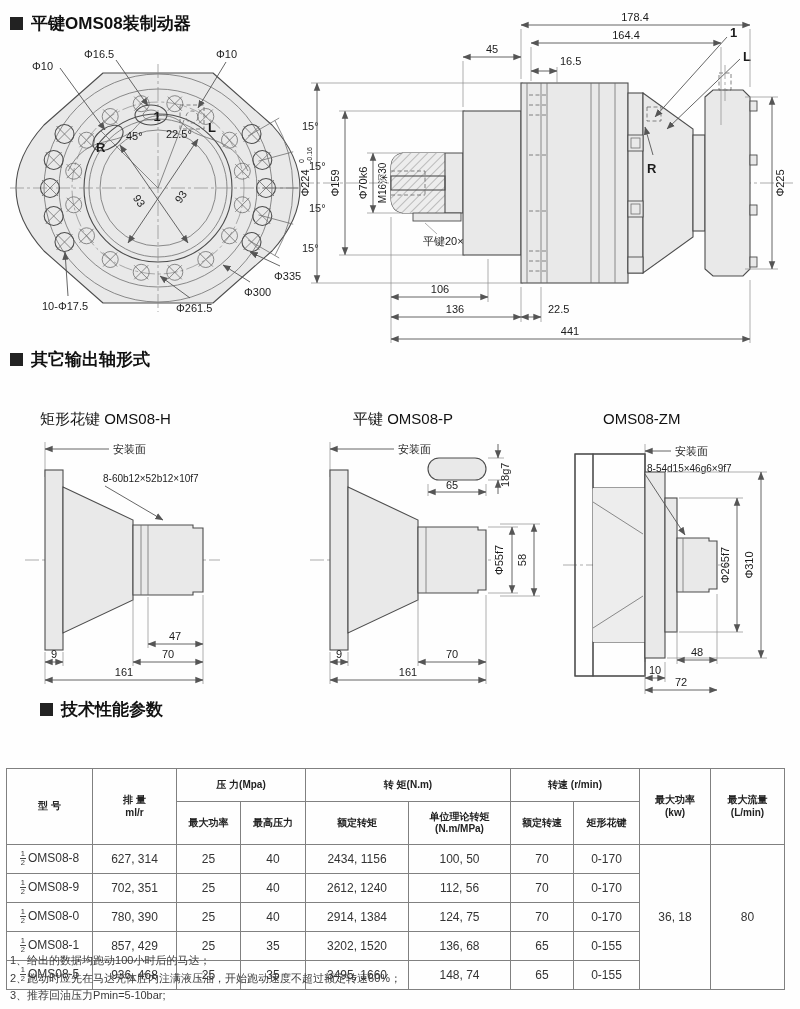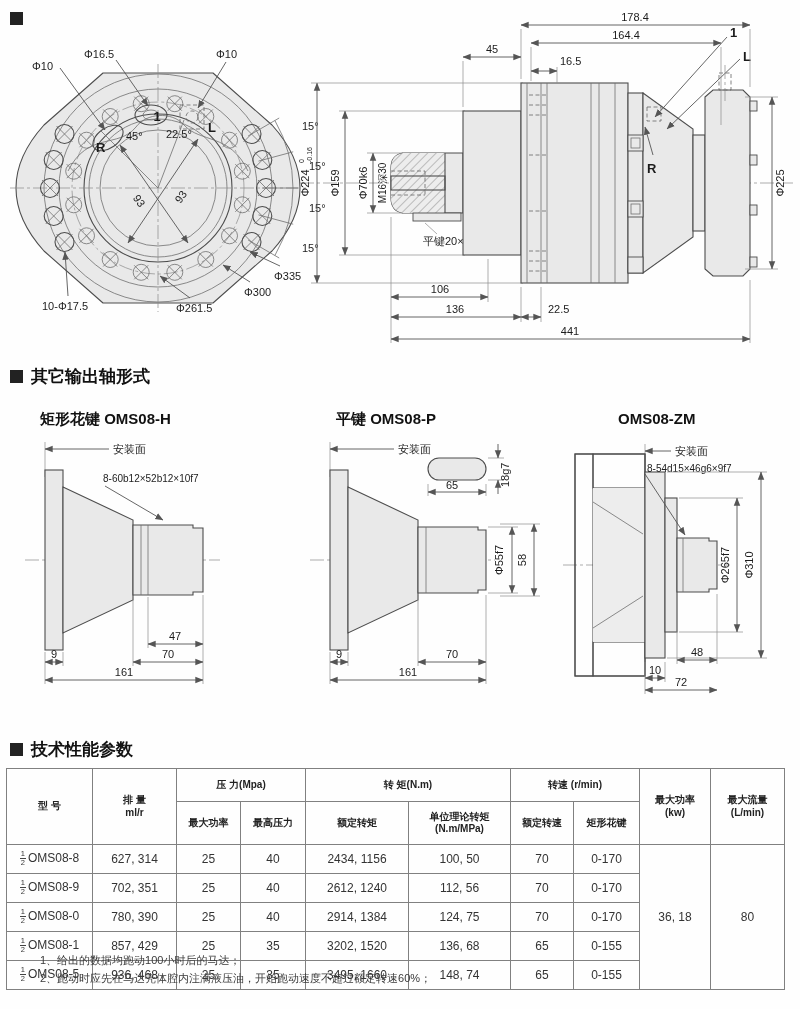--- a/index.html
+++ b/index.html
@@ -14,40 +14,41 @@
   .tb{font-size:13px;font-weight:bold;}
   .ln{stroke:#4d4d4d;stroke-width:1.1;fill:none;}
   .fg{fill:#e9e9e9;stroke:#4d4d4d;stroke-width:1.1;}
   .fg2{fill:#e9e9e9;stroke:#4d4d4d;stroke-width:.9;}
   .thin{stroke:#6f6f6f;stroke-width:.8;fill:none;}
   .cl{stroke:#8a8a8a;stroke-width:.7;stroke-dasharray:14 3 3 3;fill:none;}
   .dsh{stroke:#666;stroke-width:.8;stroke-dasharray:4 2.5;fill:none;}
   .dl{stroke:#555;stroke-width:.9;fill:none;marker-start:url(#ar);marker-end:url(#ar);}
   .dle{stroke:#555;stroke-width:.9;fill:none;marker-end:url(#ar);}
   .xl{stroke:#8c8c8c;stroke-width:.7;fill:none;}
-  .shaft-title{position:absolute;font-weight:bold;font-size:15px;color:#111;}
+  .shaft-title{position:absolute;font-weight:normal;font-size:15px;color:#111;}
   .ptable{position:absolute;left:6px;top:768px;width:779px;border-collapse:collapse;table-layout:fixed;}
   .ptable td,.ptable th{border:1px solid #808080;text-align:center;vertical-align:middle;padding:0 2px;}
   .ptable th{font-size:10px;font-weight:bold;color:#222;line-height:1.25;}
   .ptable td{font-size:12px;color:#333;}
   .ptable .h1 th{height:32px;}
   .ptable .h2 th{height:42px;}
   .ptable tr.dr{height:29px;}
   .model-cell{text-align:left;padding-left:5px;white-space:nowrap;}
   .frac{display:inline-flex;flex-direction:column;align-items:center;line-height:1;font-size:7.5px;vertical-align:middle;margin-right:2px;transform:translateY(-1px);}
   .frac .ft{border-bottom:.8px solid #444;padding:0 1px .5px;}
-  .notes{position:absolute;left:10px;top:952px;font-size:11px;color:#3a3a3a;line-height:1.6;margin-left:30px;}
+  .notes{position:absolute;left:10px;top:952px;font-size:11px;color:#3a3a3a;line-height:1.6;}
 </style>
 </head>
 <body>
 
 <div class="page">
 
   <div class="sec" style="top:12px;">
     <span class="sq"></span>
+    <span>平键OMS08装制动器</span>
   </div>
 
   <svg style="left:8px;top:40px;" width="322" height="315" viewBox="0 0 322 315">
     <defs>
       <marker id="ar" viewBox="0 0 10 10" refX="9.5" refY="5" markerWidth="9" markerHeight="9" orient="auto-start-reverse">
         <path d="M0,1L10,5L0,9z" fill="#555"></path>
       </marker>
       <pattern id="hatch" width="6" height="6" patternUnits="userSpaceOnUse" patternTransform="rotate(45)">
         <rect width="6" height="6" fill="#ededed"></rect>
         <line x1="0" y1="0" x2="0" y2="6" stroke="#8a8a8a" stroke-width="1"></line>
@@ -281,28 +282,28 @@
       <line x1="226" y1="312" x2="246" y2="312" class="dl"></line>
       <line x1="455" y1="275" x2="455" y2="338" class="xl"></line>
       <line x1="96" y1="334" x2="455" y2="334" class="dl"></line>
     </g>
     <text x="145" y="288" class="tx" text-anchor="middle">106</text>
     <text x="160" y="308" class="tx" text-anchor="middle">136</text>
     <text x="253" y="308" class="tx">22.5</text>
     <text x="275" y="330" class="tx" text-anchor="middle">441</text>
   </svg>
 
-  <div class="sec" style="top:365px;">
+  <div class="sec" style="top:348px;">
     <span class="sq"></span>
     <span>其它输出轴形式</span>
   </div>
 
   <div class="shaft-title" style="left:40px;top:410px;">矩形花键 OMS08-H</div>
-  <div class="shaft-title" style="left:336px;top:410px;">平键 OMS08-P</div>
-  <div class="shaft-title" style="left:618px;top:410px;">OMS08-ZM</div>
+  <div class="shaft-title" style="left:353px;top:410px;">平键 OMS08-P</div>
+  <div class="shaft-title" style="left:603px;top:410px;">OMS08-ZM</div>
 
   <svg style="left:15px;top:432px;" width="280" height="252" viewBox="0 0 280 252">
     <line x1="10" y1="128" x2="205" y2="128" class="cl"></line>
     <line x1="30" y1="10" x2="30" y2="45" class="xl"></line>
     <line x1="94" y1="17" x2="30" y2="17" class="dle"></line>
     <text x="98" y="21" class="tx">安装面</text>
     <rect x="30" y="38" width="18" height="180" class="fg"></rect>
     <polygon points="48,55 118,88 118,168 48,201" class="fg"></polygon>
     <path class="fg" d="M 118,93 L 178,93 L 178,96 L 188,96 L 188,160 L 178,160 L 178,163 L 118,163 Z"></path>
     <line x1="126" y1="93" x2="126" y2="163" class="thin"></line>
@@ -414,21 +415,21 @@
       <text text-anchor="middle" class="tx">Φ265f7</text>
     </g>
     <g transform="translate(198,133) rotate(-90)">
       <text text-anchor="middle" class="tx">Φ310</text>
     </g>
     <text x="142" y="224" class="tx" text-anchor="middle">48</text>
     <text x="100" y="242" class="tx" text-anchor="middle">10</text>
     <text x="126" y="254" class="tx" text-anchor="middle">72</text>
   </svg>
 
-  <div class="sec" style="top:738px;">
+  <div class="sec" style="top:698px;margin-left:30px;">
     <span class="sq"></span>
     <span>技术性能参数</span>
   </div>
 
   <table class="ptable">
     <colgroup>
       <col style="width:86px">
         <col style="width:84px">
         <col style="width:64px">
         <col style="width:65px">
@@ -535,15 +536,16 @@
       <td>148, 74</td>
       <td>65</td>
       <td>0-155</td>
     </tr>
   </tbody>
     </table>
 
   <div class="notes">
     <div>1、给出的数据均跑动100小时后的马达；</div>
     <div>2、跑动时应先在马达壳体腔内注满液压油，开始跑动速度不超过额定转速60%；</div>
+    <div>3、推荐回油压力Pmin=5-10bar;</div>
   </div>
 
 </div>
 
 </body></html>

